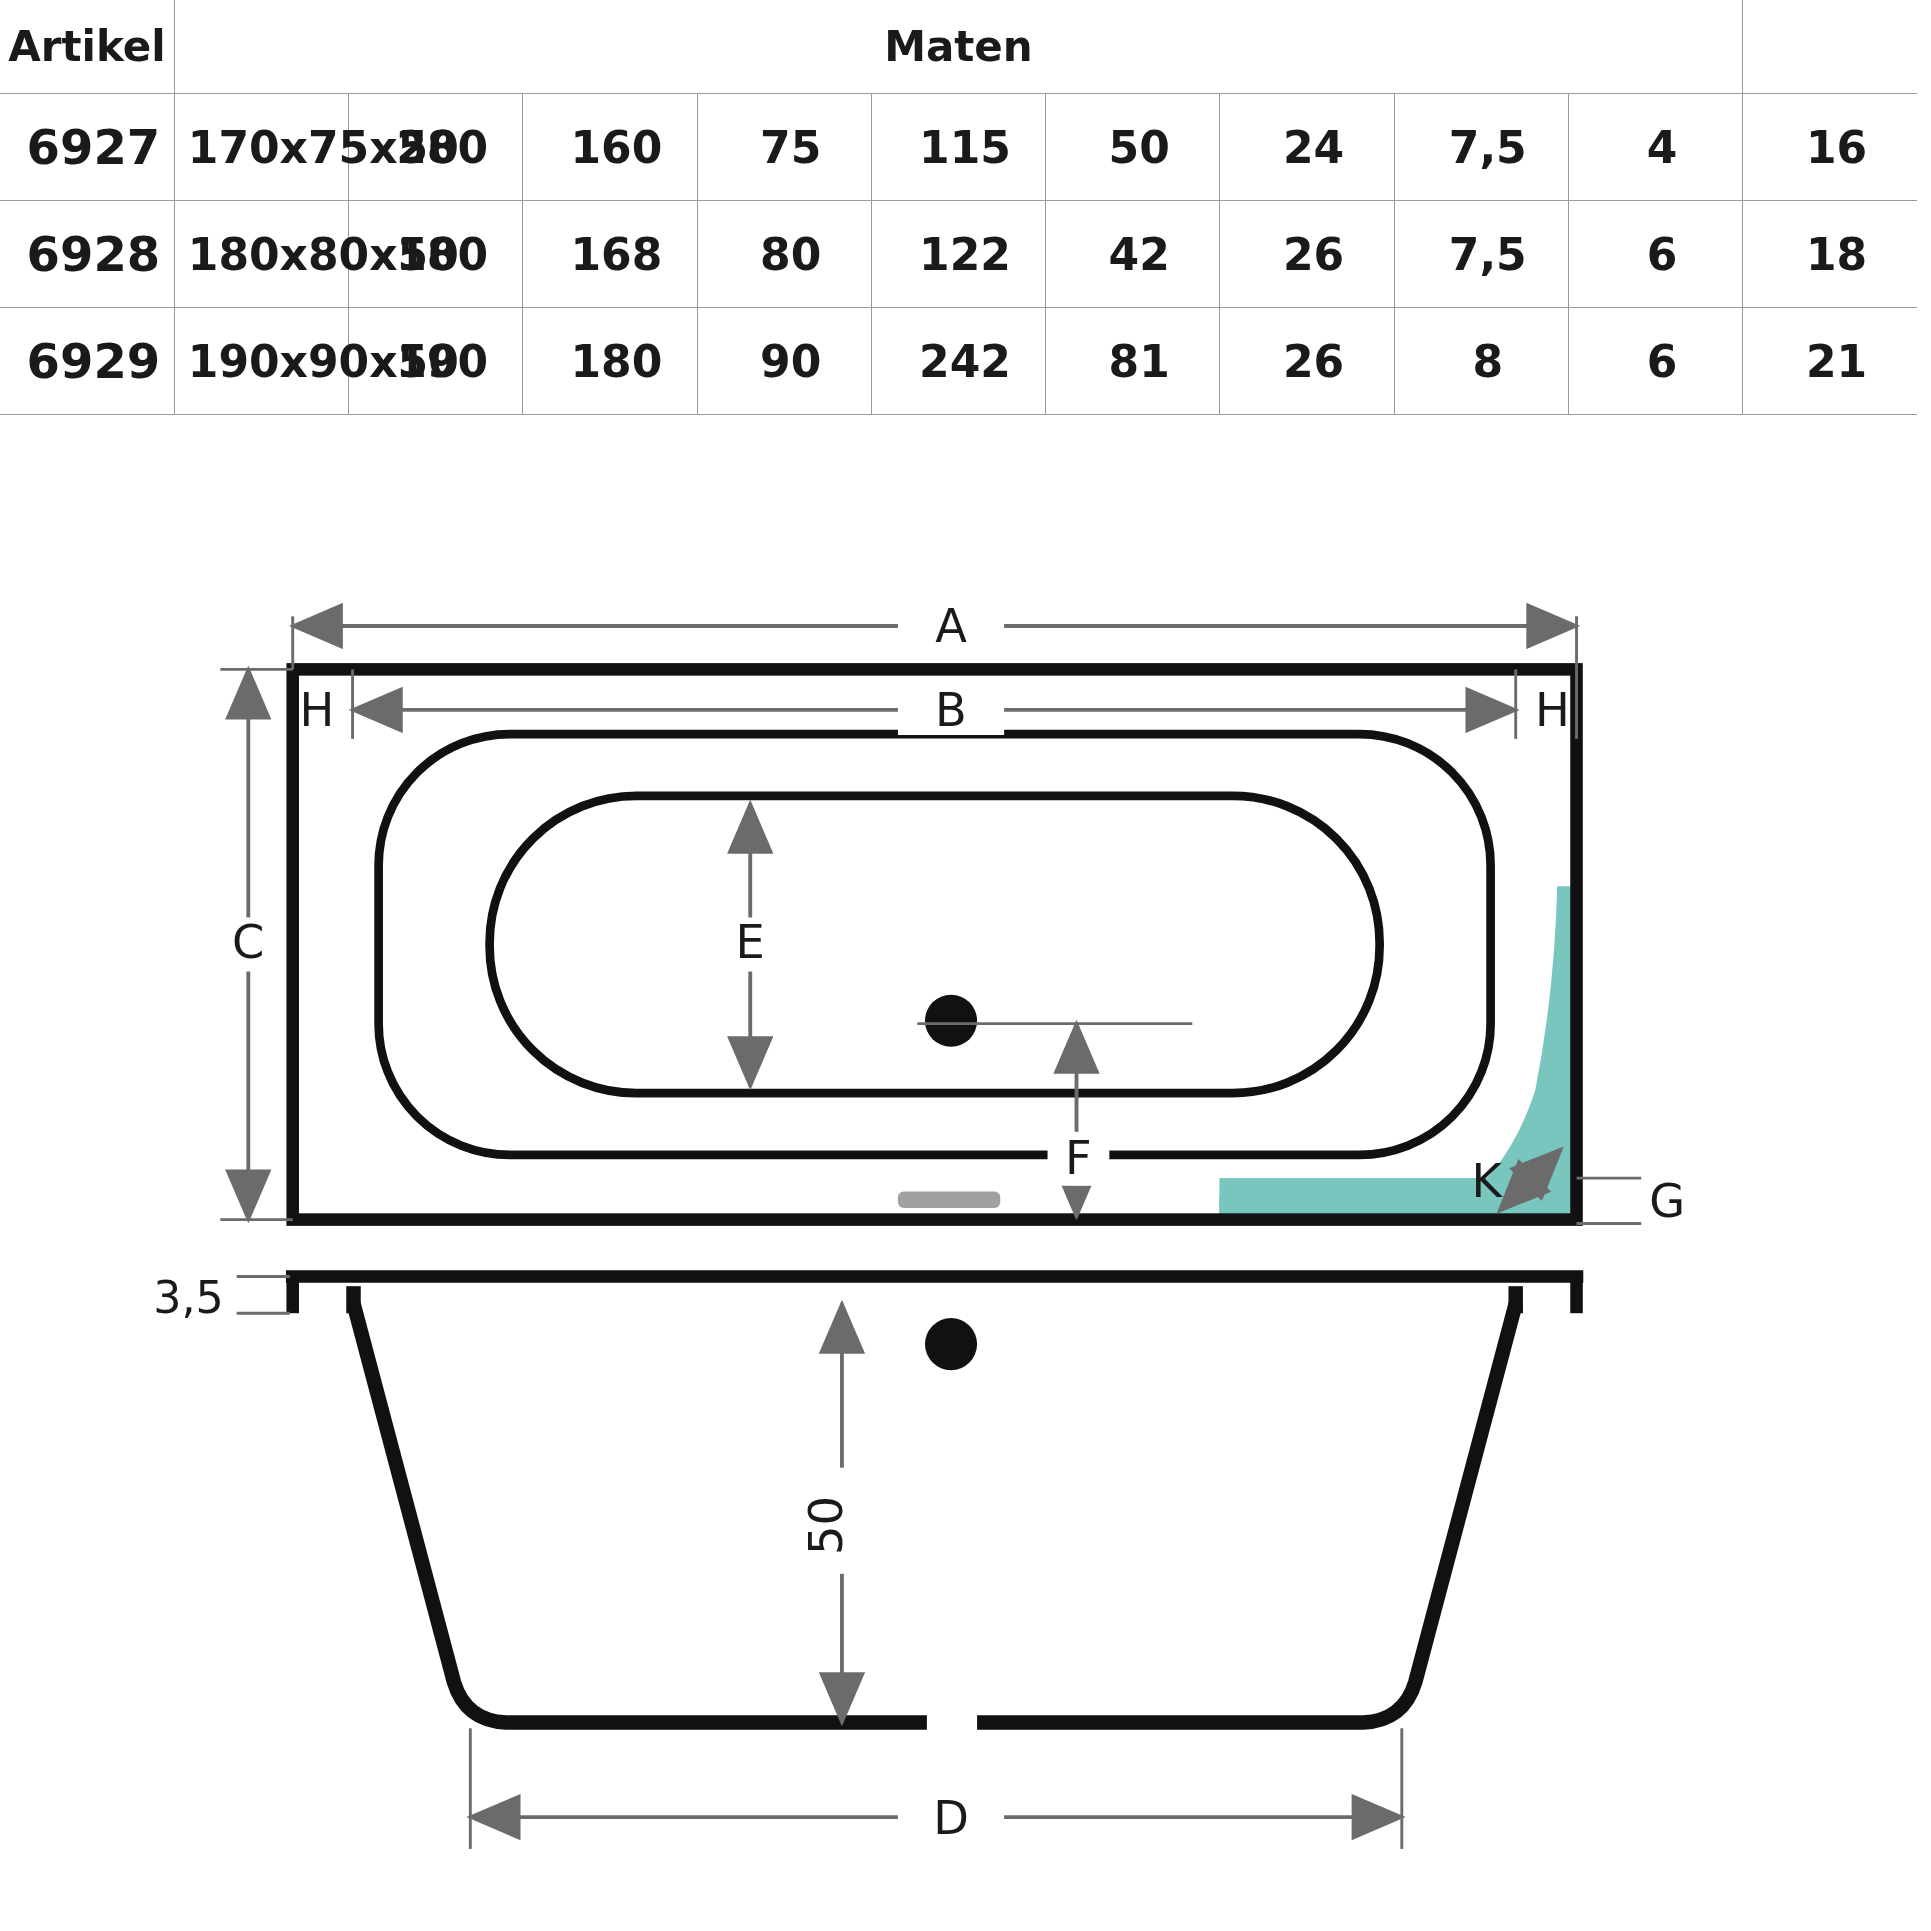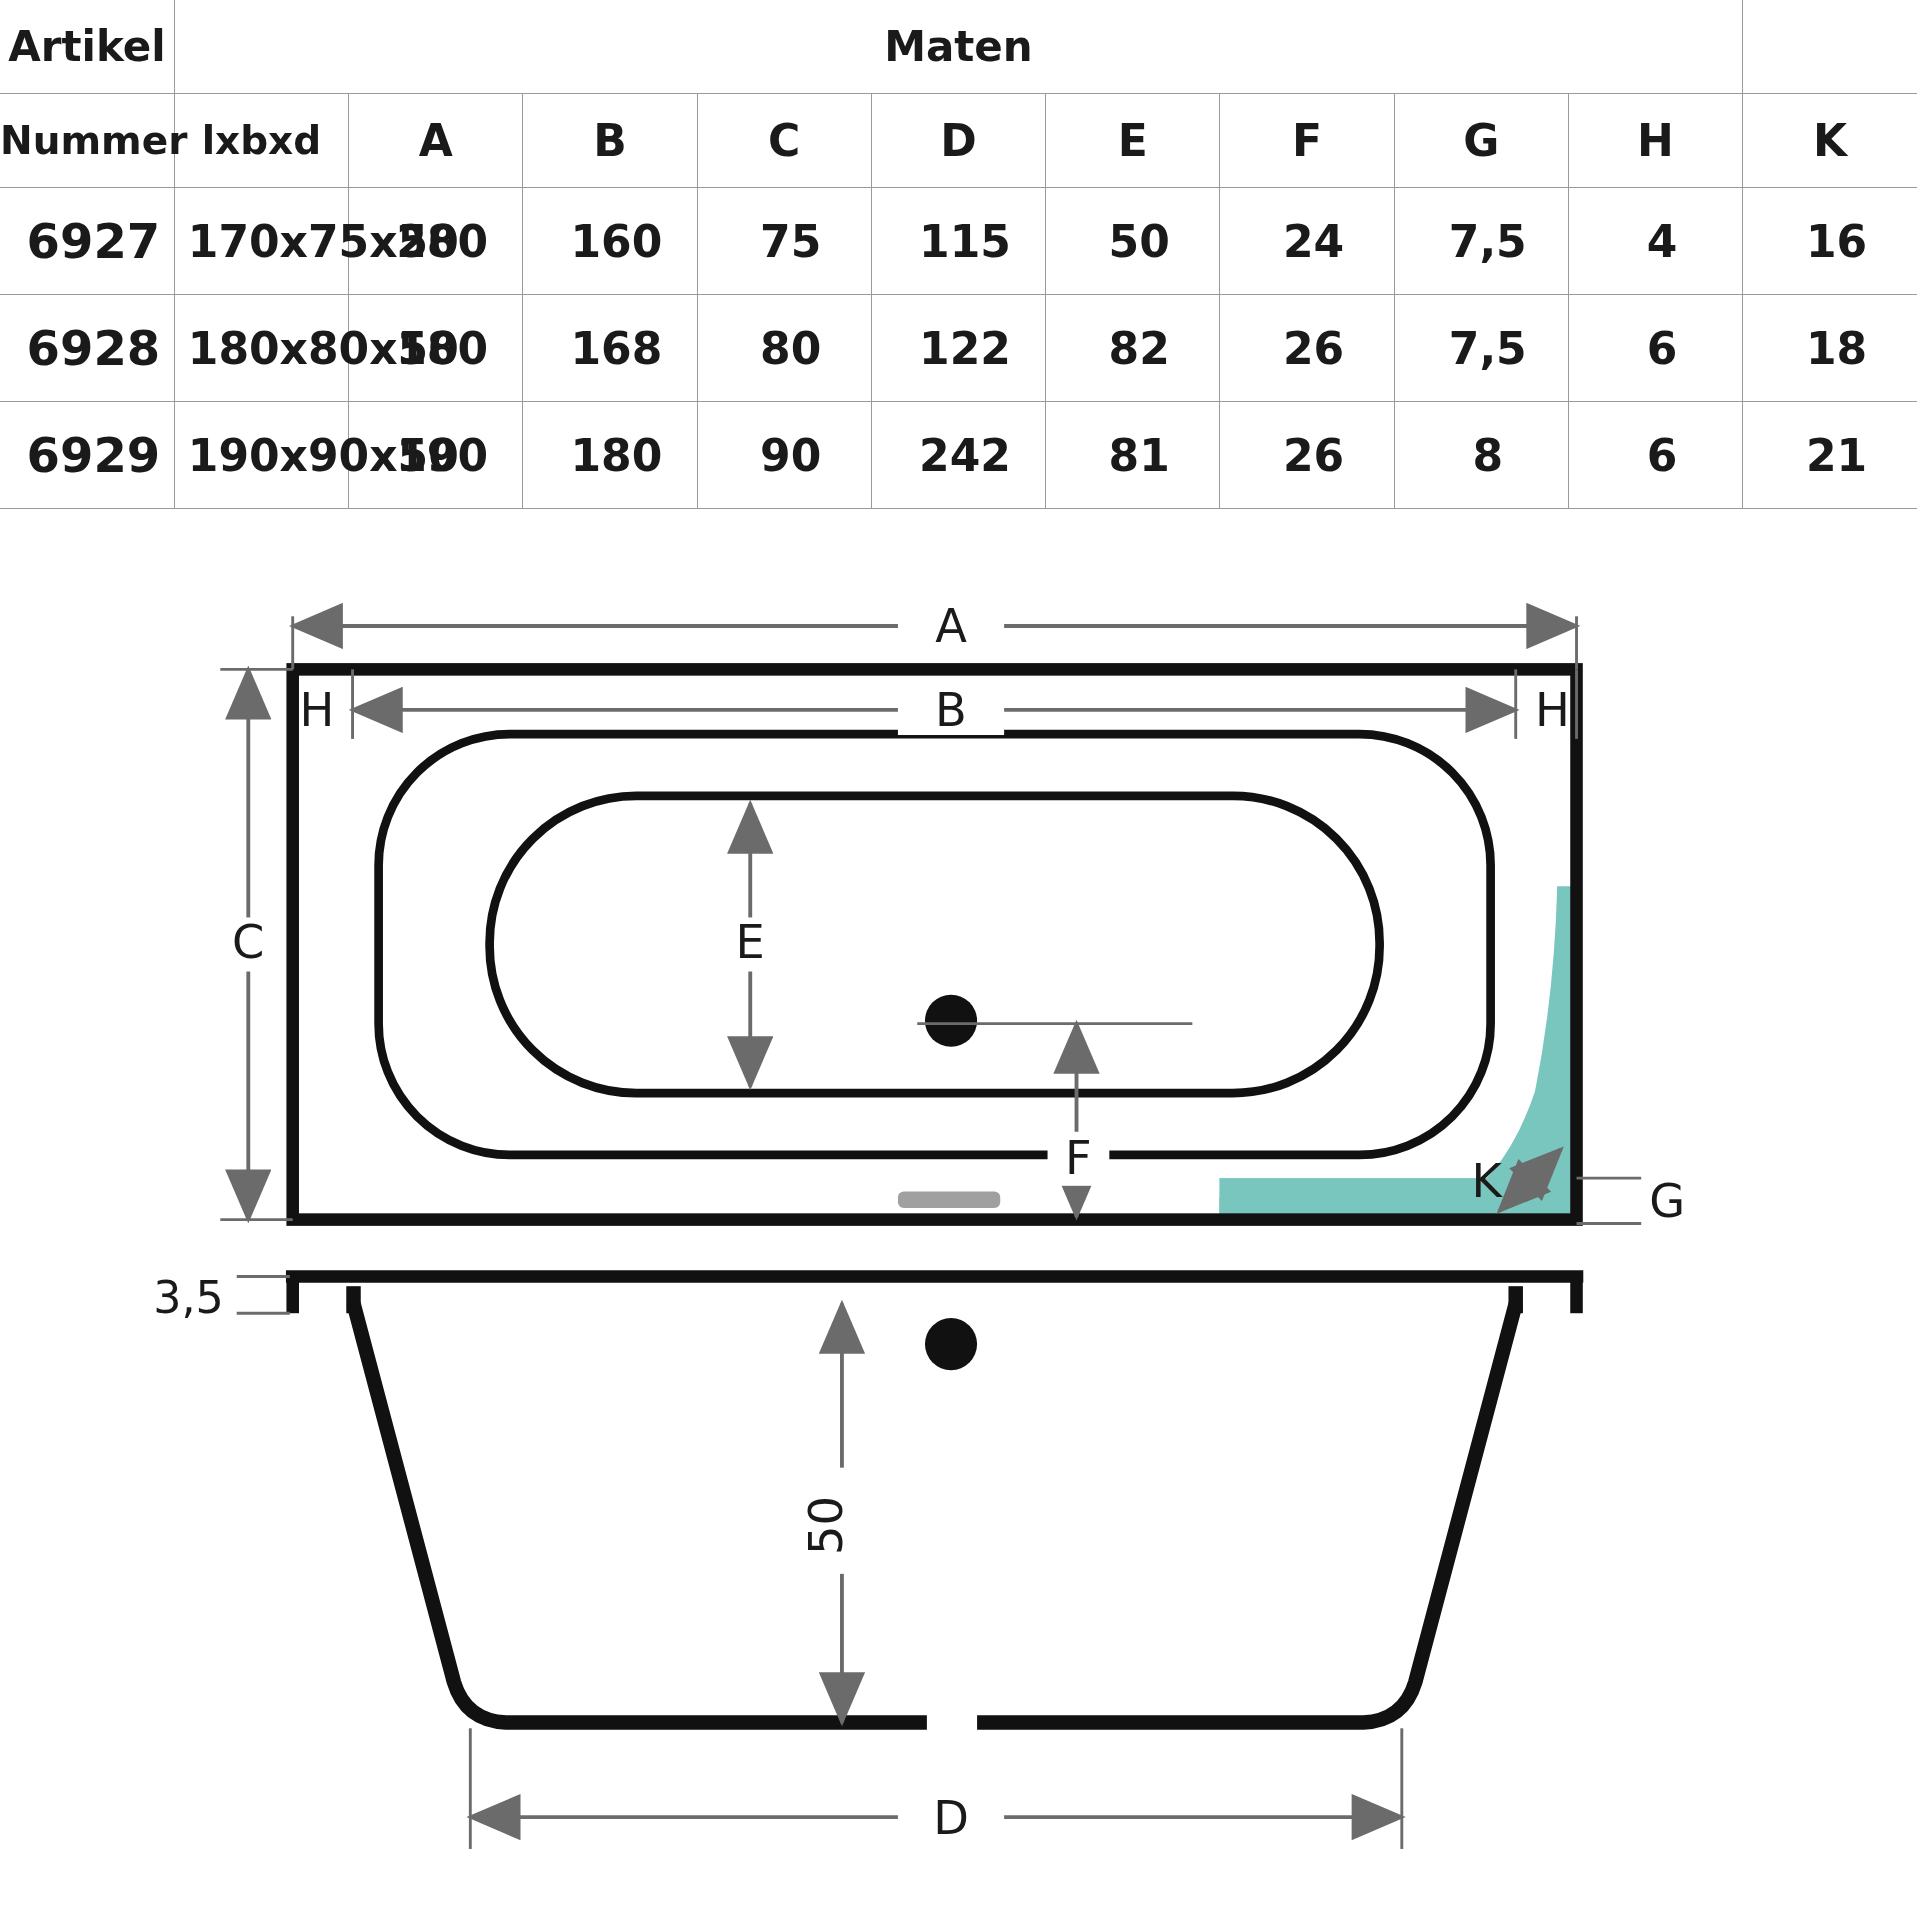--- a/index.html
+++ b/index.html
@@ -70,33 +70,20 @@
 </style>
 </head>
 <body>
 
 <table class="spec-table">
   <tbody>
       <tr>
     <td class="grp-head no-left no-top">Artikel</td>
     <td class="grp-head no-top" colspan="9">Maten</td>
     <td class="grp-head no-top no-right"></td>
-  </tr>
-  <tr>
-    <td class="col-head no-left">Nummer</td>
-    <td class="col-head">lxbxd</td>
-    <td class="col-head bold">A</td>
-    <td class="col-head bold">B</td>
-    <td class="col-head bold">C</td>
-    <td class="col-head bold">D</td>
-    <td class="col-head bold">E</td>
-    <td class="col-head bold">F</td>
-    <td class="col-head bold">G</td>
-    <td class="col-head bold">H</td>
-    <td class="col-head bold no-right">K</td>
   </tr>
   <tr class="row-body">
     <td class="art-num no-left">6927</td>
     <td class="dims">170x75x50</td>
     <td class="val">280</td>
     <td class="val">160</td>
     <td class="val">75</td>
     <td class="val">115</td>
     <td class="val">50</td>
     <td class="val">24</td>
@@ -104,21 +91,21 @@
     <td class="val">4</td>
     <td class="val no-right">16</td>
   </tr>
   <tr class="row-body">
     <td class="art-num no-left">6928</td>
     <td class="dims">180x80x50</td>
     <td class="val">180</td>
     <td class="val">168</td>
     <td class="val">80</td>
     <td class="val">122</td>
-    <td class="val">82</td>
+    <td class="val">42</td>
     <td class="val">26</td>
     <td class="val">7,5</td>
     <td class="val">6</td>
     <td class="val no-right">18</td>
   </tr>
   <tr class="row-body">
     <td class="art-num no-left">6929</td>
     <td class="dims">190x90x50</td>
     <td class="val">190</td>
     <td class="val">180</td>

